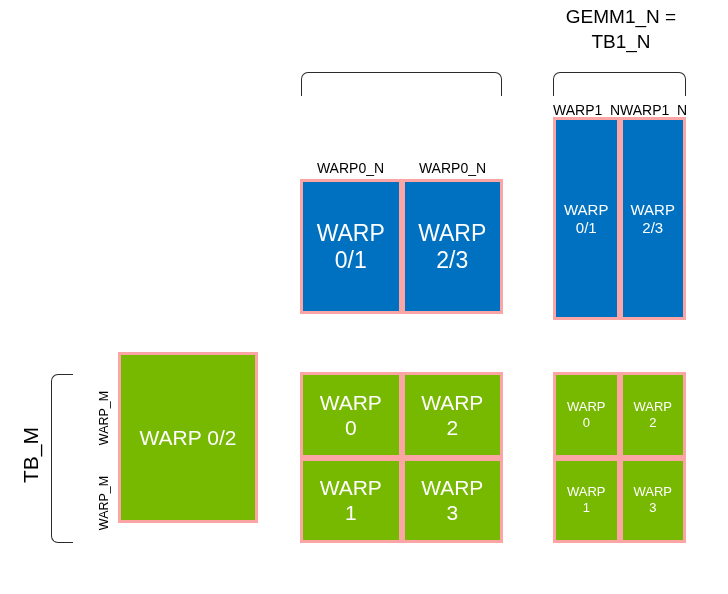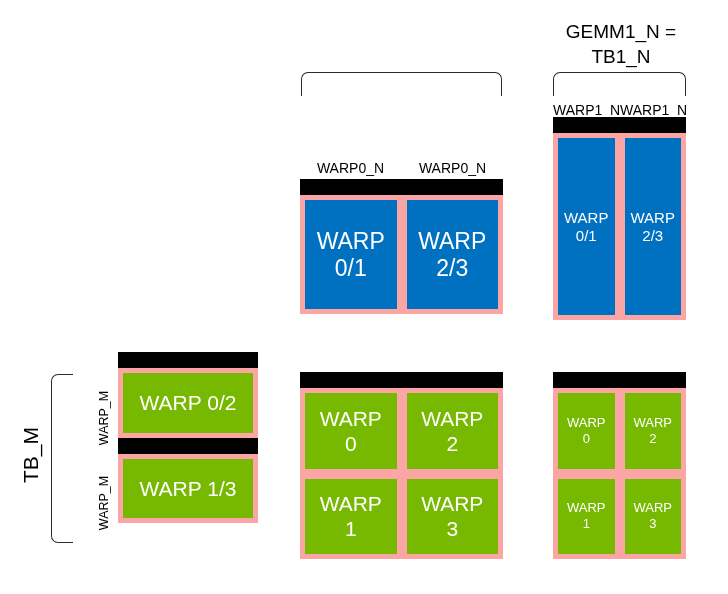--- a/index.html
+++ b/index.html
@@ -80,39 +80,38 @@
   .group-row { flex-direction: row; }
 
   .cell {
     box-sizing: border-box;
     display: flex;
     align-items: center;
     justify-content: center;
     text-align: center;
     color: #ffffff;
     white-space: pre-line;
-    border: 5px solid #fca5a5;
+    border: 3px solid #fca5a5;
     flex: 1 1 auto;
-    margin-top: 16px;
   }
   .cell.blue { background: #0070c0; }
   .cell.green { background: #76b900; }
 
   .t-lg { font-size: 23px; line-height: 27px; }
   .t-md { font-size: 21px; line-height: 25px; }
   .t-sm { font-size: 15px; line-height: 18px; }
   .t-xs { font-size: 13px; line-height: 16px; }
 </style>
 </head>
 <body>
 
 <div id="canvas">
 
 
-  <div class="abs heading" style="left:548px; top:19px; width:146px;">GEMM1_N =
+  <div class="abs heading" style="left:548px; top:4px; width:146px;">GEMM1_N =
 TB1_N</div>
 
   <div class="abs hbracket" style="left:301px; top:72px; width:201px; height:24px;"></div>
 
   <div class="abs hbracket" style="left:553px; top:72px; width:133px; height:24px;"></div>
 
   <div class="abs caption" style="left:553px; top:103px; width:66px;">WARP1_N</div>
 
   <div class="abs caption" style="left:620px; top:103px; width:66px;">WARP1_N</div>
 
@@ -137,21 +136,20 @@
   <div class="abs bigrot" style="left:-9px; top:443px; width:80px;">TB_M</div>
 
   <div class="abs vbracket" style="left:51px; top:374px; width:22px; height:169px;"></div>
 
   <div class="abs caption-rot" style="left:62px; top:411px; width:84px;">WARP_M</div>
 
   <div class="abs caption-rot" style="left:62px; top:496px; width:84px;">WARP_M</div>
 
   <div class="abs group group-col" style="left:118px; top:352px; width:140px; height:171px;">
     <div class="cell green t-md">WARP 0/2</div>
-    <div class="cell green t-md">WARP 1/3</div>
   </div>
 
   <div class="abs" style="left:300px; top:372px; width:203px; height:171px; background:#000000;">
     <div style="position:absolute; left:0; top:0; width:50%; height:50%;">
       <div class="cell green t-md" style="width:100%;height:100%;">WARP
 0</div>
     </div>
     <div style="position:absolute; left:50%; top:0; width:50%; height:50%;">
       <div class="cell green t-md" style="width:100%;height:100%;">WARP
 2</div>

